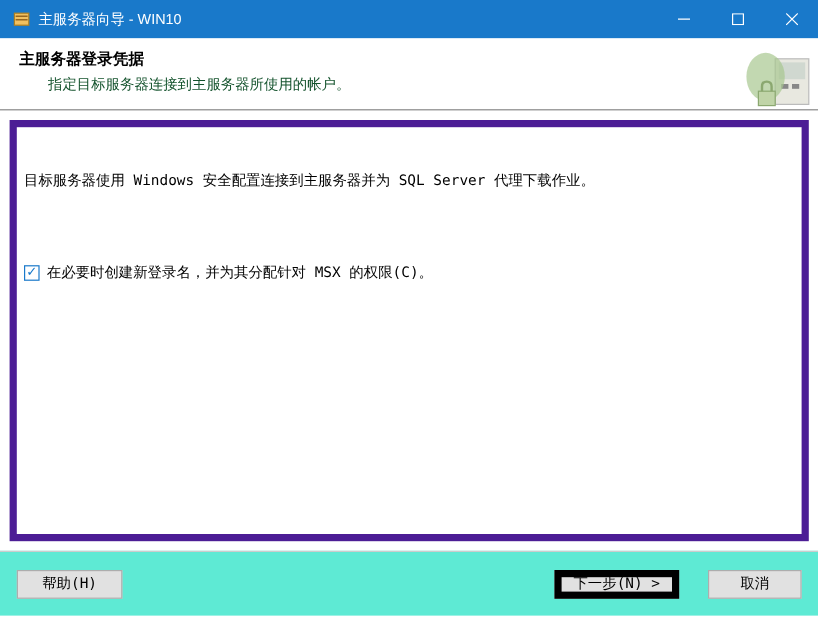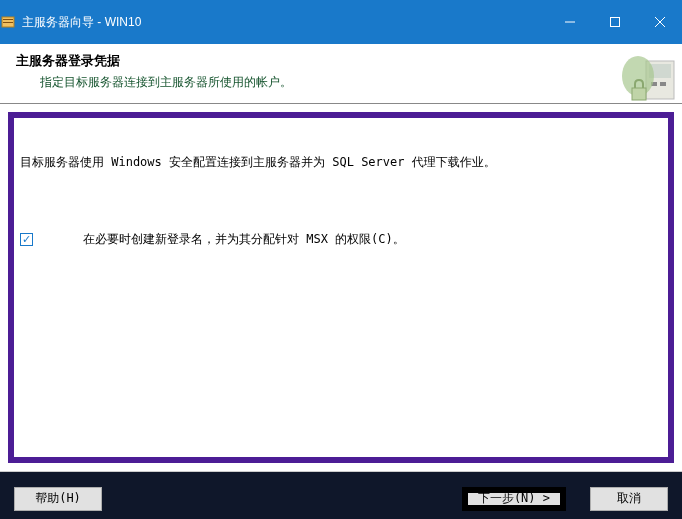--- a/index.html
+++ b/index.html
@@ -10,24 +10,24 @@
     body {
       font-family: "Microsoft YaHei", "SimSun", sans-serif;
       font-size: 12px;
       background: #fff;
       width: 682px;
       height: 519px;
       overflow: hidden;
     }
     .titlebar {
       background: #1979ca;
-      height: 44px;
-      display: flex;
-      align-items: center;
-      padding-left: 0;
+      height: 32px;
+      display: flex;
+      align-items: center;
+      padding-left: 10px;
       color: #fff;
     }
     .titlebar-icon {
       width: 16px;
       height: 16px;
       margin-right: 6px;
       display: flex;
       align-items: center;
       justify-content: center;
     }
@@ -110,24 +110,23 @@
       cursor: pointer;
     }
     .checkbox-check {
       color: #1979ca;
       font-size: 11px;
       line-height: 1;
     }
     .checkbox-label {
       font-size: 12px;
       font-family: "SimSun", monospace;
-      margin-left: 44px;
     }
     .button-bar {
-      background: #0f172a;
+      background: #5eead4;
       border-top: 1px solid #ccc;
       height: 54px;
       display: flex;
       align-items: center;
       padding: 0 14px;
       gap: 0;
     }
     .button-bar-spacer {
       flex: 1;
     }

